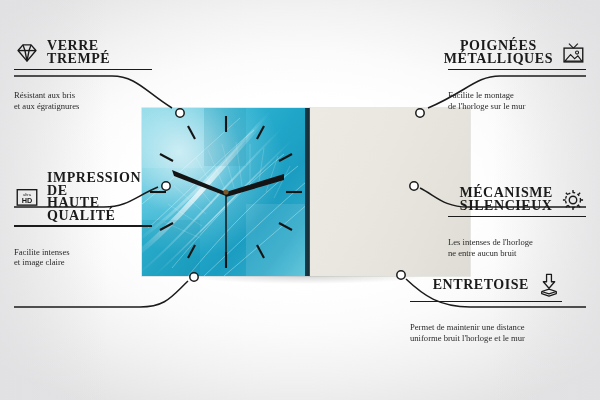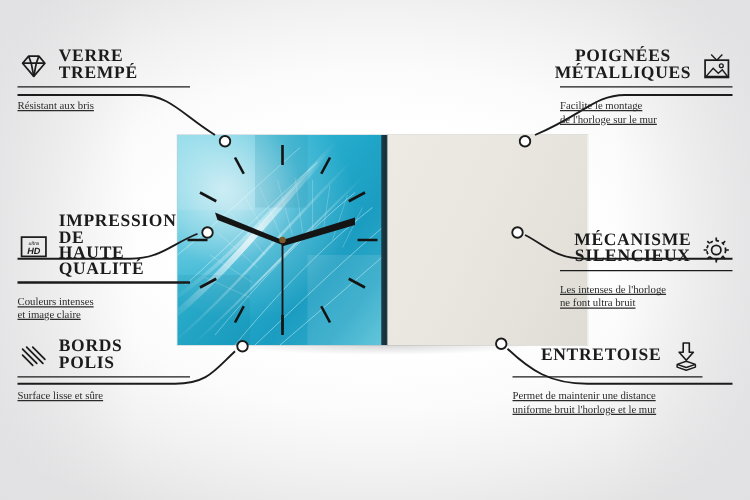--- a/index.html
+++ b/index.html
@@ -29,24 +29,24 @@
   .feat.right .row{justify-content:flex-end;}
   .ttl{
     font-family:"Liberation Serif", serif;
     font-weight:bold;font-size:14px;line-height:12.6px;
     letter-spacing:.55px;color:#1b1b1b;text-transform:uppercase;
   }
   .feat.right .ttl{text-align:center;}
   .rule{height:1.4px;background:#1b1b1b;margin-top:3px;}
   .sub{
     font-family:"Liberation Serif", serif;
-    font-size:8.6px;line-height:10.2px;color:#2a2a2a;margin-top:9px;text-decoration:underline;
+    font-size:8.6px;line-height:10.2px;color:#2a2a2a;margin-top:20px;
   }
   .feat.right .sub{text-align:left;}
-  .ico{flex:0 0 auto;width:26px;height:26px;display:block;font-style:italic;}
+  .ico{flex:0 0 auto;width:26px;height:26px;display:block;}
   .ico svg{display:block;width:26px;height:26px;}
 
   
   .panel{position:absolute;}
   .clock{
     left:142px;top:108px;width:168px;height:168px;
     background:
       radial-gradient(circle at 22% 26%, rgba(255,255,255,.55) 0%, rgba(255,255,255,0) 34%),
       linear-gradient(128deg, #7fd6e6 0%, #56c6dd 16%, #2fb3d2 34%, #20a6c8 52%, #1b9dc1 68%, #2ea9c9 84%, #55c2d8 100%);
     box-shadow:0 0 0 .6px rgba(120,150,160,.35);
@@ -199,66 +199,45 @@
           </svg>
       </span>
       <div>
         <div class="ttl">VERRE</div>
         <div class="ttl">TREMPÉ</div>
       </div>
     </div>
     <div class="rule"></div>
     <div class="sub">
       <div>Résistant aux bris</div>
+      <div>et aux égratignures</div>
     </div>
   </div>
 
   <div class="feat left" style="left:14px;top:172px;width:138px;">
     <div class="row">
       <span class="ico">
         <svg viewBox="0 0 32 32">
           <rect x="4" y="7" width="24" height="19" fill="none" stroke="#1b1b1b" stroke-width="1.7"></rect>
           <text x="16" y="15" text-anchor="middle" font-family="Liberation Sans, sans-serif" font-size="5.2" fill="#1b1b1b">ultra</text>
           <text x="16" y="23.5" text-anchor="middle" font-family="Liberation Sans, sans-serif" font-size="9" font-weight="bold" fill="#1b1b1b">HD</text>
         </svg>
       </span>
       <div>
         <div class="ttl">IMPRESSION DE</div>
         <div class="ttl">HAUTE QUALITÉ</div>
       </div>
     </div>
     <div class="rule"></div>
     <div class="sub">
-      <div>Couleurs intenses</div>
+      <div>Facilite intenses</div>
       <div>et image claire</div>
     </div>
   </div>
 
-  <div class="feat left" style="left:14px;top:272px;width:138px;">
-    <div class="row">
-      <span class="ico">
-        <svg viewBox="0 0 32 32">
-            <g stroke="#1b1b1b" stroke-width="1.7" stroke-linecap="round">
-          <line x1="5" y1="9" x2="19" y2="23"></line>
-          <line x1="5" y1="15" x2="15" y2="25"></line>
-          <line x1="9" y1="7" x2="25" y2="23"></line>
-          <line x1="15" y1="7" x2="27" y2="19"></line>
-        </g>
-          </svg>
-      </span>
-      <div>
-        <div class="ttl">BORDS</div>
-        <div class="ttl">POLIS</div>
-      </div>
-    </div>
-    <div class="rule"></div>
-    <div class="sub">
-      <div>Surface lisse et sûre</div>
-    </div>
-  </div>
 
   <div class="feat right" style="left:448px;top:40px;width:138px;">
     <div class="row">
       <div>
         <div class="ttl">POIGNÉES</div>
         <div class="ttl">MÉTALLIQUES</div>
       </div>
       <span class="ico">
         <svg viewBox="0 0 32 32">
           <rect x="5" y="10" width="23" height="17" fill="none" stroke="#1b1b1b" stroke-width="1.7"></rect>
@@ -290,21 +269,21 @@
                      M7.2,7.2 l2.4,2.4 M22.4,22.4 l2.4,2.4
                      M24.8,7.2 l-2.4,2.4 M9.6,22.4 l-2.4,2.4"></path>
             <circle cx="16" cy="16" r="9.2" stroke-dasharray="3.1 3.0"></circle>
           </g>
         </svg>
       </span>
     </div>
     <div class="rule"></div>
     <div class="sub">
       <div>Les intenses de l'horloge</div>
-      <div>ne font ultra bruit</div>
+      <div>ne entre aucun bruit</div>
     </div>
   </div>
 
   <div class="feat right" style="left:410px;top:272px;width:152px;">
     <div class="row">
       <div>
         <div class="ttl">ENTRETOISE</div>
       </div>
       <span class="ico">
         <svg viewBox="0 0 32 32">

